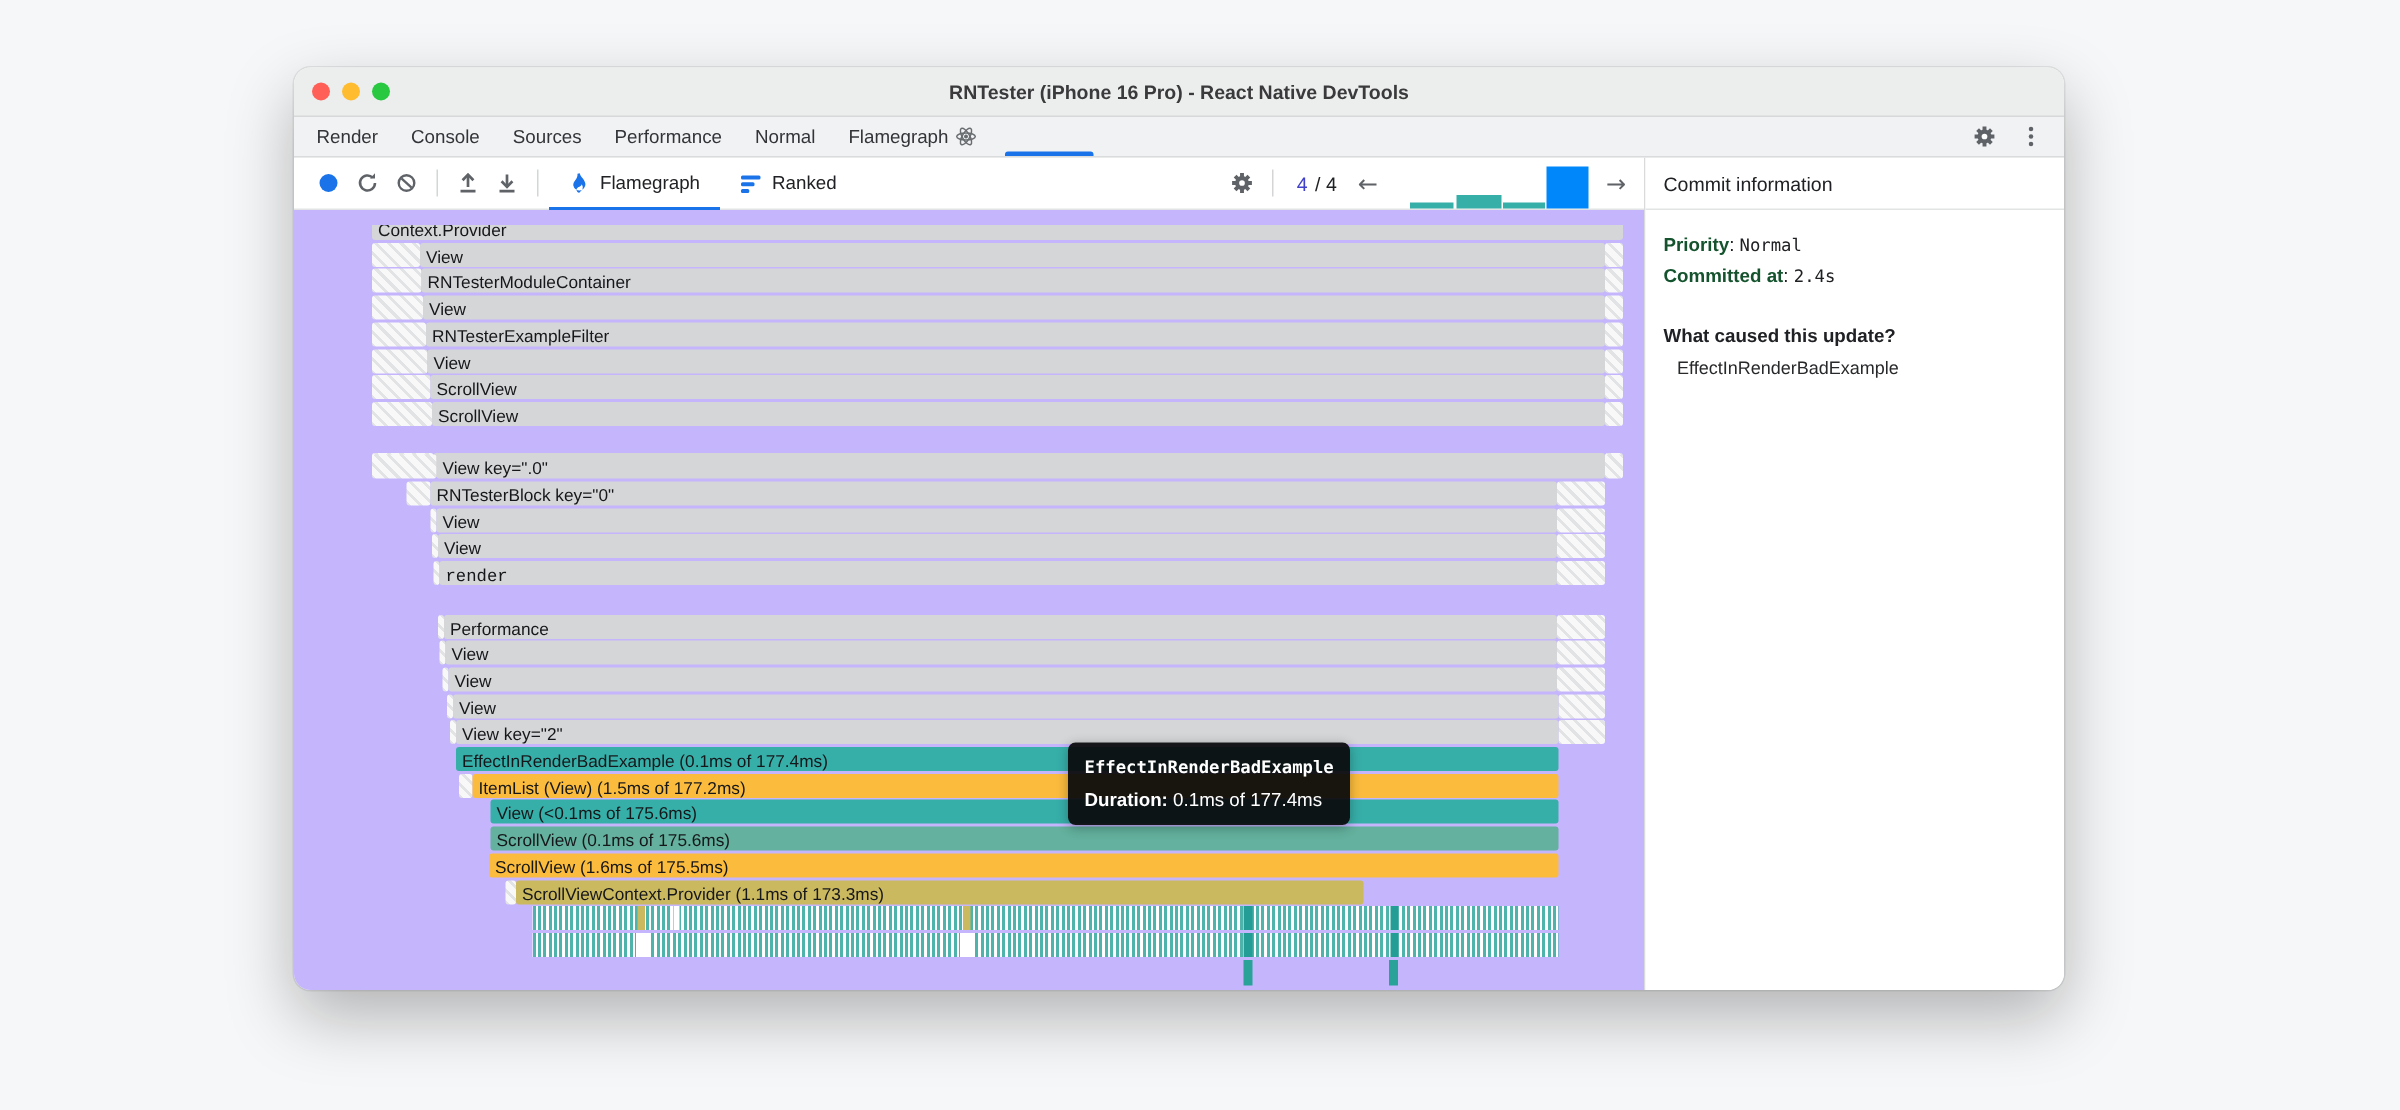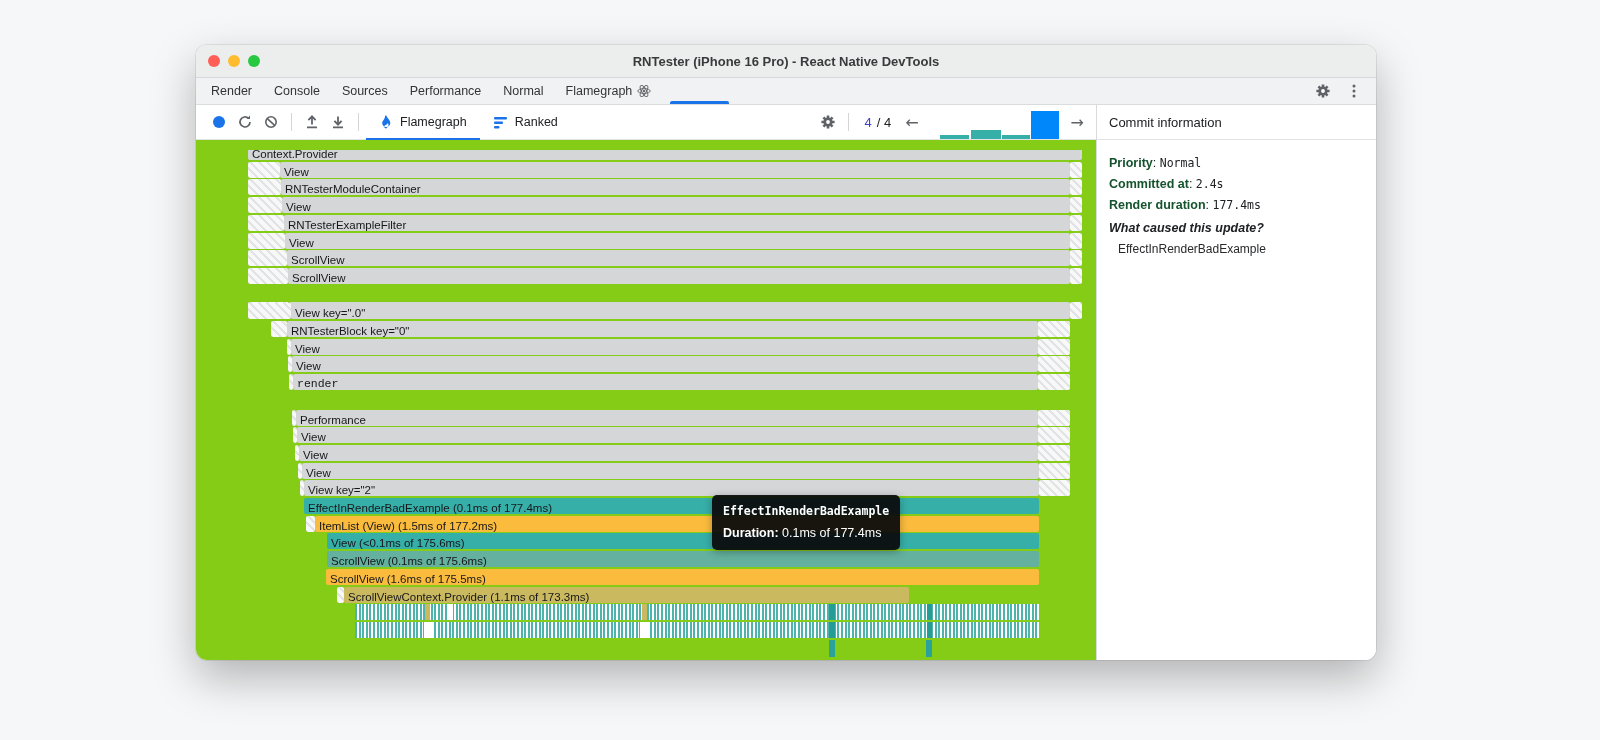--- a/index.html
+++ b/index.html
@@ -57,25 +57,25 @@
   .commit-chart { position:relative; width:140px; height:28px; align-self:flex-end; margin-bottom:0; }
   .cbar { position:absolute; bottom:0; background:#37afa9; cursor:pointer; }
   .cbar.selected { background:#0088fa; }
   .cbar .sel-line { position:absolute; left:0; right:0; bottom:-4px; height:3px; background:#0088fa; }
 
   
   .panel-header { height:35px; border-bottom:1px solid #e2e3e4; display:flex; align-items:center; padding:0 12px; font-size:13px; color:#202124; flex:0 0 auto; }
   .panel-body { padding:13px 12px; font-size:12.5px; line-height:21px; }
   .info-row b { font-weight:bold; color:#14532d; }
   .info-row .mono { font-family:"DejaVu Sans Mono", monospace; font-size:11.5px; }
-  .cause-q { font-weight:bold; margin-top:2px;font-style:italic; }
+  .cause-q { font-weight:bold; margin-top:19px; }
   .cause-item { padding-left:9px; font-size:12px; color:#28292b; cursor:pointer; }
 
   
-  .flame { position:relative; flex:1; overflow:hidden; background:#84cc16;padding-left:48px; }
+  .flame { position:relative; flex:1; overflow:hidden; background:#c4b5fd;padding-left:48px; }
   .flame-viewport { position:absolute; left:0; top:10px; right:0; bottom:0; overflow:hidden; }
   .flame-row { position:absolute; left:0; right:0; height:16px; }
   .fbar { position:absolute; top:0; height:16px; border-radius:2px; overflow:hidden; white-space:nowrap; cursor:pointer; }
   .fbar span { font-size:11.5px; line-height:16px; padding-left:4px; color:#16171a; }
   .fbar.gray  { background:#d5d6d8; }
   .fbar.teal  { background:#37afa9; }
   .fbar.green { background:#63b19e; }
   .fbar.yellow{ background:#fbbc3e; }
   .fbar.olive { background:#cbb95f; }
   .hatch { position:absolute; top:0; height:16px; border-radius:2px;
@@ -429,21 +429,18 @@
 
     <div class="right-pane">
       <div class="panel-header">Commit information</div>
       <div class="panel-body">
         <div class="info-row">
           <b>Priority</b>: <span class="mono">Normal</span>
         </div>
         <div class="info-row">
           <b>Committed at</b>: <span class="mono">2.4s</span>
         </div>
-        <div class="info-row">
-          <b>Render duration</b>: <span class="mono">177.4ms</span>
-        </div>
         <div class="cause-q">What caused this update?</div>
         <div class="cause-item">EffectInRenderBadExample</div>
       </div>
     </div>
   </div>
 </div>
 
 </body></html>

